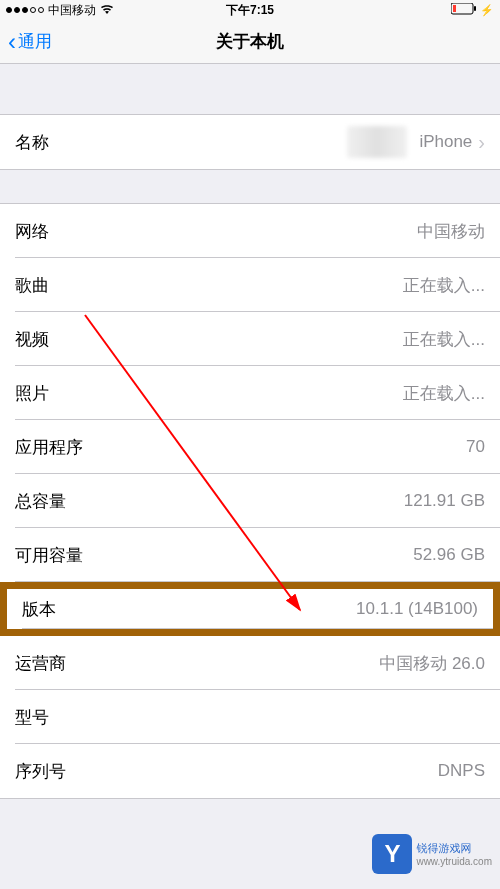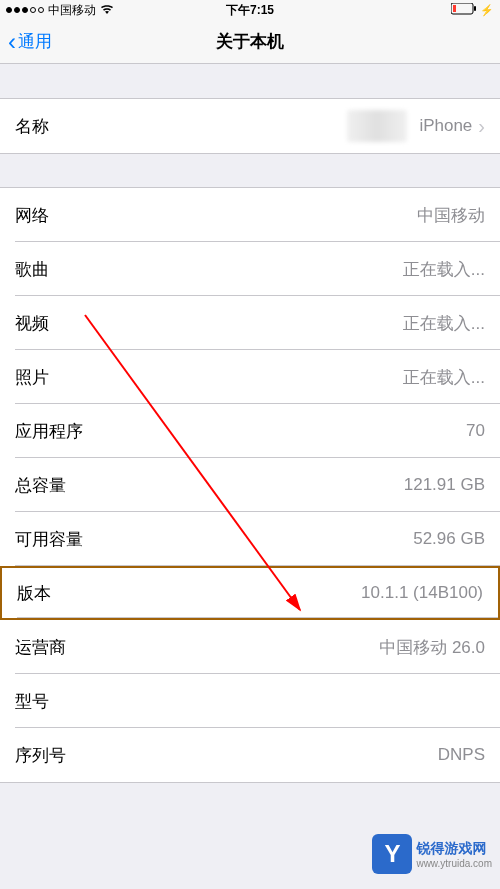--- a/index.html
+++ b/index.html
@@ -46,21 +46,21 @@
     .back-chevron { font-size: 24px; margin-right: 2px; line-height: 1; }
     .nav-title {
       position: absolute;
       left: 50%;
       transform: translateX(-50%);
       font-size: 17px;
       font-weight: 600;
       color: #000000;
     }
     .section { margin-top: 33px; background: #fff; border-top: 1px solid #c8c7cc; border-bottom: 1px solid #c8c7cc; }
-    .section.first { margin-top: 34px; }
+    .section.first { margin-top: 50px; }
     .row {
       display: flex;
       align-items: center;
       justify-content: space-between;
       height: 54px;
       padding: 0 15px;
       position: relative;
     }
     .row:not(:last-child)::after {
       content: "";
@@ -68,21 +68,21 @@
       left: 15px;
       right: 0;
       bottom: 0;
       height: 1px;
       background: #c8c7cc;
     }
     .row-label { font-size: 17px; color: #000; }
     .row-value { font-size: 17px; color: #8e8e93; display: flex; align-items: center; gap: 6px; justify-content: space-between; }
     .chevron-right { color: #c7c7cc; font-size: 20px; }
     .highlight-box {
-      border: 2px solid #a16207;
+      border: 7px solid #a16207;
     }
     .arrow-svg {
       position: absolute;
       top: 310px;
       left: 80px;
       pointer-events: none;
       z-index: 5;
     }
     .watermark {
       position: absolute;
@@ -97,21 +97,21 @@
       background: #2b6acb;
       border-radius: 6px;
       display: flex;
       align-items: center;
       justify-content: center;
       color: #fff;
       font-size: 24px;
       font-weight: bold;
     }
     .watermark-text { display: flex; flex-direction: column; }
-    .watermark-text .cn { color: #2b6acb; font-weight: 700; font-size: 14px; }
+    .watermark-text .cn { color: #2b6acb; font-weight: 400; font-size: 11px; }
     .watermark-text .en { color: #888; font-size: 10px; }
     .blur-box {
       width: 60px;
       height: 32px;
       background: linear-gradient(90deg, #f0f0f0, #e0e0e0, #f0f0f0);
       filter: blur(2px);
       border-radius: 3px;
       margin-right: 6px;
     }
   </style>

